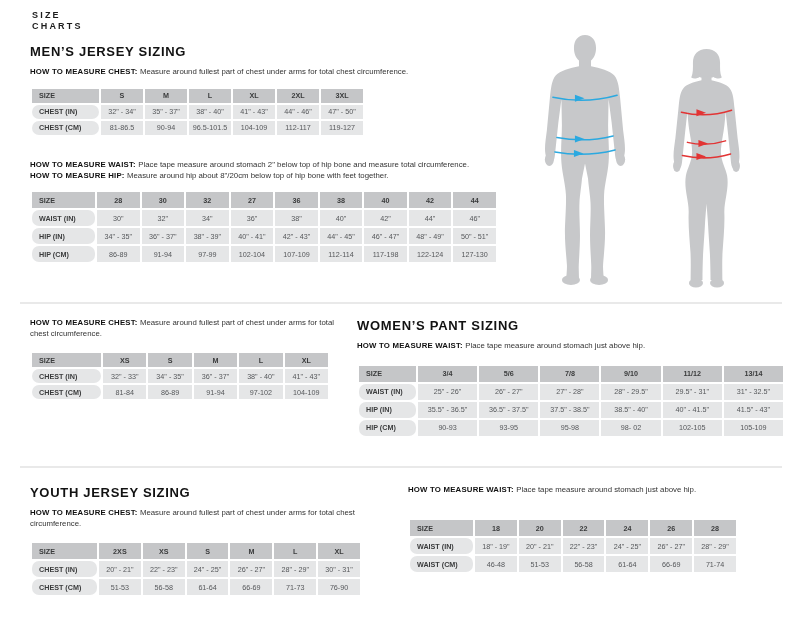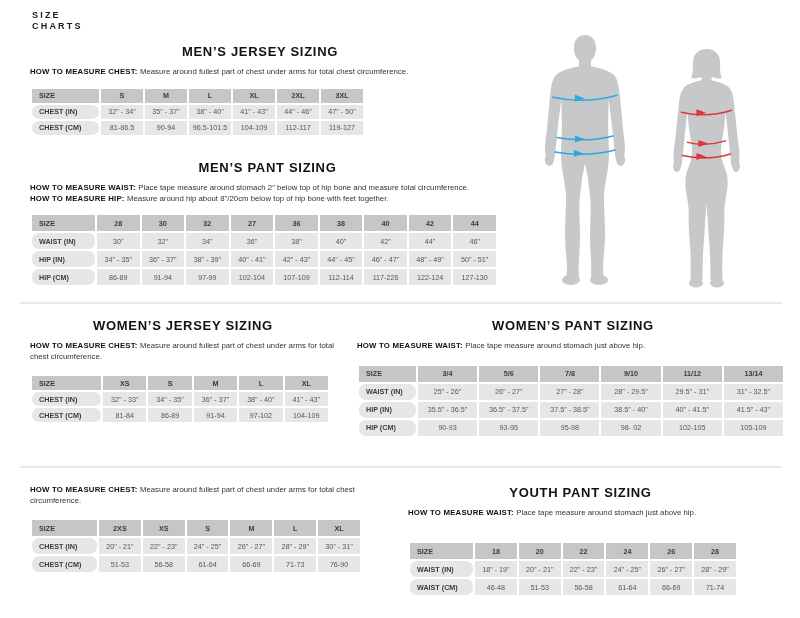--- a/index.html
+++ b/index.html
@@ -1,21 +1,21 @@
 <!DOCTYPE html>
 <html><head>
 <meta charset="utf-8">
 <style>
   html,body{margin:0;padding:0;background:#fff;}
   .page{position:relative;width:800px;height:618px;background:#ffffff;
         font-family:"Liberation Sans",sans-serif;overflow:hidden;text-decoration:underline;}
   .brand{position:absolute;left:32px;top:10px;font-size:9px;font-weight:bold;
          letter-spacing:2.2px;line-height:10.5px;color:#1c1c1c;}
   .block{position:absolute;}
-  .h{font-size:13px;font-weight:bold;letter-spacing:.7px;color:#121212;margin:0 0 8px 0;text-align:center;}
+  .h{font-size:13px;font-weight:bold;letter-spacing:.7px;color:#121212;margin:0 0 8px 0;}
   .hline{font-size:7.8px;line-height:10.5px;color:#333;}
   .hlabel{font-weight:bold;color:#111;letter-spacing:.2px;margin-top:16px;}
   .nowrap .hline{white-space:nowrap;}
   .tablewrap{margin-top:9px;}
   .size-table{border-collapse:separate;border-spacing:2px;table-layout:fixed;}
   .size-table th,.size-table td{height:14px;font-size:7.2px;padding:0 2px;
       text-align:center;vertical-align:middle;overflow:hidden;}
   .size-table tr:first-child th{background:#c5c6c8;color:#3a3b3c;font-weight:bold;}
   .size-table td{background:#e5e6e7;color:#55575a;font-weight:normal;}
   .size-table th.rowlabel{background:#e5e6e7;color:#3a3b3c;font-weight:bold;border-radius:7px;}
@@ -91,21 +91,20 @@
               <td>104-109</td>
               <td>112-117</td>
               <td>119-127</td>
             </tr>
           </tbody>
         </table>
       </div>
   </div>
 
   <div class="block b-mp nowrap tall">
-    <h2 class="h">MEN’S PANT SIZING</h2>
     <div class="howto">
         <div class="hline"><span class="hlabel">HOW TO MEASURE WAIST: </span><span>Place tape measure around stomach 2" below top of hip bone and measure total circumference.</span></div>
         <div class="hline"><span class="hlabel">HOW TO MEASURE HIP: </span><span>Measure around hip about 8"/20cm below top of hip bone with feet together.</span></div>
       </div>
     <div class="tablewrap">
         <table class="size-table">
           <tbody>
             <tr>
               <th class="first">SIZE</th>
               <th>28</th>
@@ -143,33 +142,32 @@
               <td>50" - 51"</td>
             </tr>
             <tr>
               <th class="first rowlabel">HIP (CM)</th>
               <td>86-89</td>
               <td>91-94</td>
               <td>97-99</td>
               <td>102-104</td>
               <td>107-109</td>
               <td>112-114</td>
-              <td>117-226</td>
+              <td>117-198</td>
               <td>122-124</td>
               <td>127-130</td>
             </tr>
           </tbody>
         </table>
       </div>
   </div>
 
   <div class="divider d1"></div>
 
   <div class="block b-wj">
-    <h2 class="h">WOMEN’S JERSEY SIZING</h2>
     <div class="howto">
         <div class="hline"><span class="hlabel">HOW TO MEASURE CHEST: </span><span>Measure around fullest part of chest under arms for total chest circumference.</span></div>
       </div>
     <div class="tablewrap">
         <table class="size-table">
           <tbody>
             <tr>
               <th class="first">SIZE</th>
               <th>XS</th>
               <th>S</th>
@@ -243,20 +241,21 @@
               <td>105-109</td>
             </tr>
           </tbody>
         </table>
       </div>
   </div>
 
   <div class="divider d2"></div>
 
   <div class="block b-yj tall">
+    <h2 class="h">YOUTH JERSEY SIZING</h2>
     <div class="howto">
         <div class="hline"><span class="hlabel">HOW TO MEASURE CHEST: </span><span>Measure around fullest part of chest under arms for total chest circumference.</span></div>
       </div>
     <div class="tablewrap">
         <table class="size-table">
           <tbody>
             <tr>
               <th class="first">SIZE</th>
               <th>2XS</th>
               <th>XS</th>
@@ -282,21 +281,20 @@
               <td>66-69</td>
               <td>71-73</td>
               <td>76-90</td>
             </tr>
           </tbody>
         </table>
       </div>
   </div>
 
   <div class="block b-yp nowrap tall">
-    <h2 class="h">YOUTH PANT SIZING</h2>
     <div class="howto">
         <div class="hline"><span class="hlabel">HOW TO MEASURE WAIST: </span><span>Place tape measure around stomach just above hip.</span></div>
       </div>
     <div class="tablewrap">
         <table class="size-table">
           <tbody>
             <tr>
               <th class="first">SIZE</th>
               <th>18</th>
               <th>20</th>

